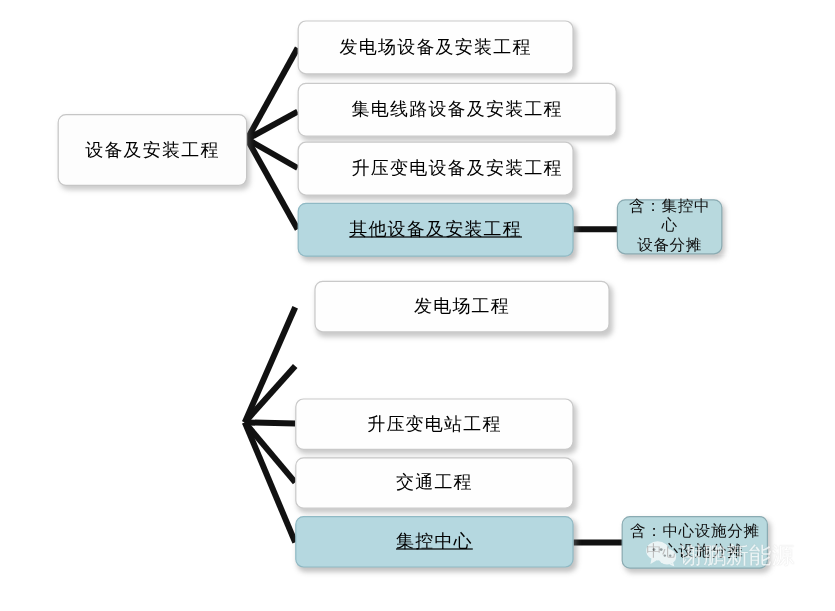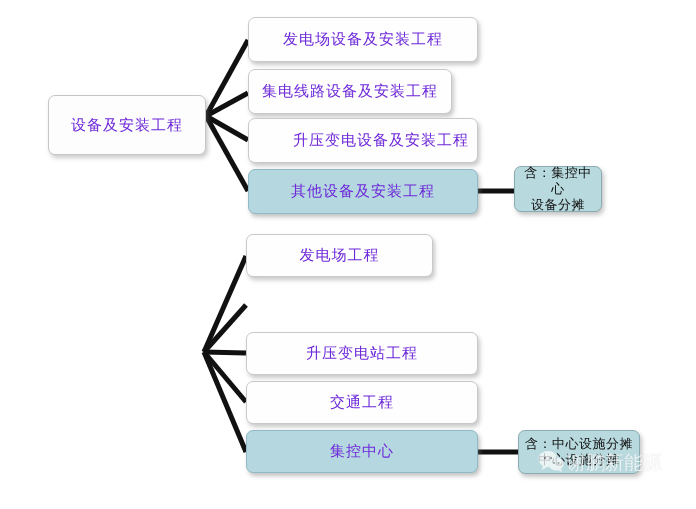--- a/index.html
+++ b/index.html
@@ -20,38 +20,39 @@
     position: absolute; left: 0; top: 0;
     width: 696px; height: 509px;
     pointer-events: none;
   }
   .node {
     position: absolute;
     display: flex; align-items: center; justify-content: center;
     border-radius: 7px;
     font-size: 15px;
     letter-spacing: 1px;
-    color: #6d28d9;
+    color: #000000;
     text-align: center;
     line-height: 1.25;
   }
   .node.parent {
     background: #fdfdfd;
     border: 1px solid #c6c6c6;
     box-shadow: 2px 3px 4px rgba(120,120,120,0.38);
   }
   .node.child-white {
     background: #fefefe;
     border: 1px solid #c9c9c9;
     box-shadow: 2px 3px 4px rgba(120,120,120,0.40);
   }
   .node.child-blue {
     background: #b5d8e0;
     border: 1px solid #8fb9c4;
     box-shadow: 2px 3px 4px rgba(120,120,120,0.45);
+    text-decoration: underline;
   }
   .callout {
     position: absolute;
     display: flex; align-items: center; justify-content: center;
     background: #b8d9de;
     border: 1px solid #8aabb2;
     border-radius: 7px;
     box-shadow: 2px 3px 4px rgba(120,120,120,0.42);
     font-size: 13px;
     line-height: 1.22;
@@ -101,41 +102,41 @@
   </svg>
 
   <div class="node parent" style="left:48px; top:95px; width:158px; height:60px;">
     <span>设备及安装工程</span>
   </div>
 
   <div class="node child-white" style="left:248px; top:17px; width:230px; height:45px;">
     <span>发电场设备及安装工程</span>
   </div>
 
-  <div class="node child-white" style="left:248px; top:69px; width:204px; height:45px;">
+  <div class="node child-white" style="left:248px; top:69px; width:266px; height:45px;">
     <span>集电线路设备及安装工程</span>
   </div>
 
   <div class="node child-white" style="left:248px; top:118px; width:230px; height:45px;padding-left:36px;">
     <span>升压变电设备及安装工程</span>
   </div>
 
   <div class="node child-blue" style="left:248px; top:169px; width:230px; height:45px;">
     <span>其他设备及安装工程</span>
   </div>
 
   <div class="callout" style="left:514px; top:166px; width:88px; height:46px;">
     <div>
       <div>含：集控中心</div>
       <div>设备分摊</div>
     </div>
   </div>
 
 
-  <div class="node child-white" style="left:246px; top:234px; width:187px; height:43px;">
+  <div class="node child-white" style="left:262px; top:234px; width:246px; height:43px;">
     <span>发电场工程</span>
   </div>
 
 
   <div class="node child-white" style="left:246px; top:381px; width:232px; height:43px;">
     <span>交通工程</span>
   </div>
 
   <div class="node child-white" style="left:246px; top:332px; width:232px; height:43px;">
     <span>升压变电站工程</span>

